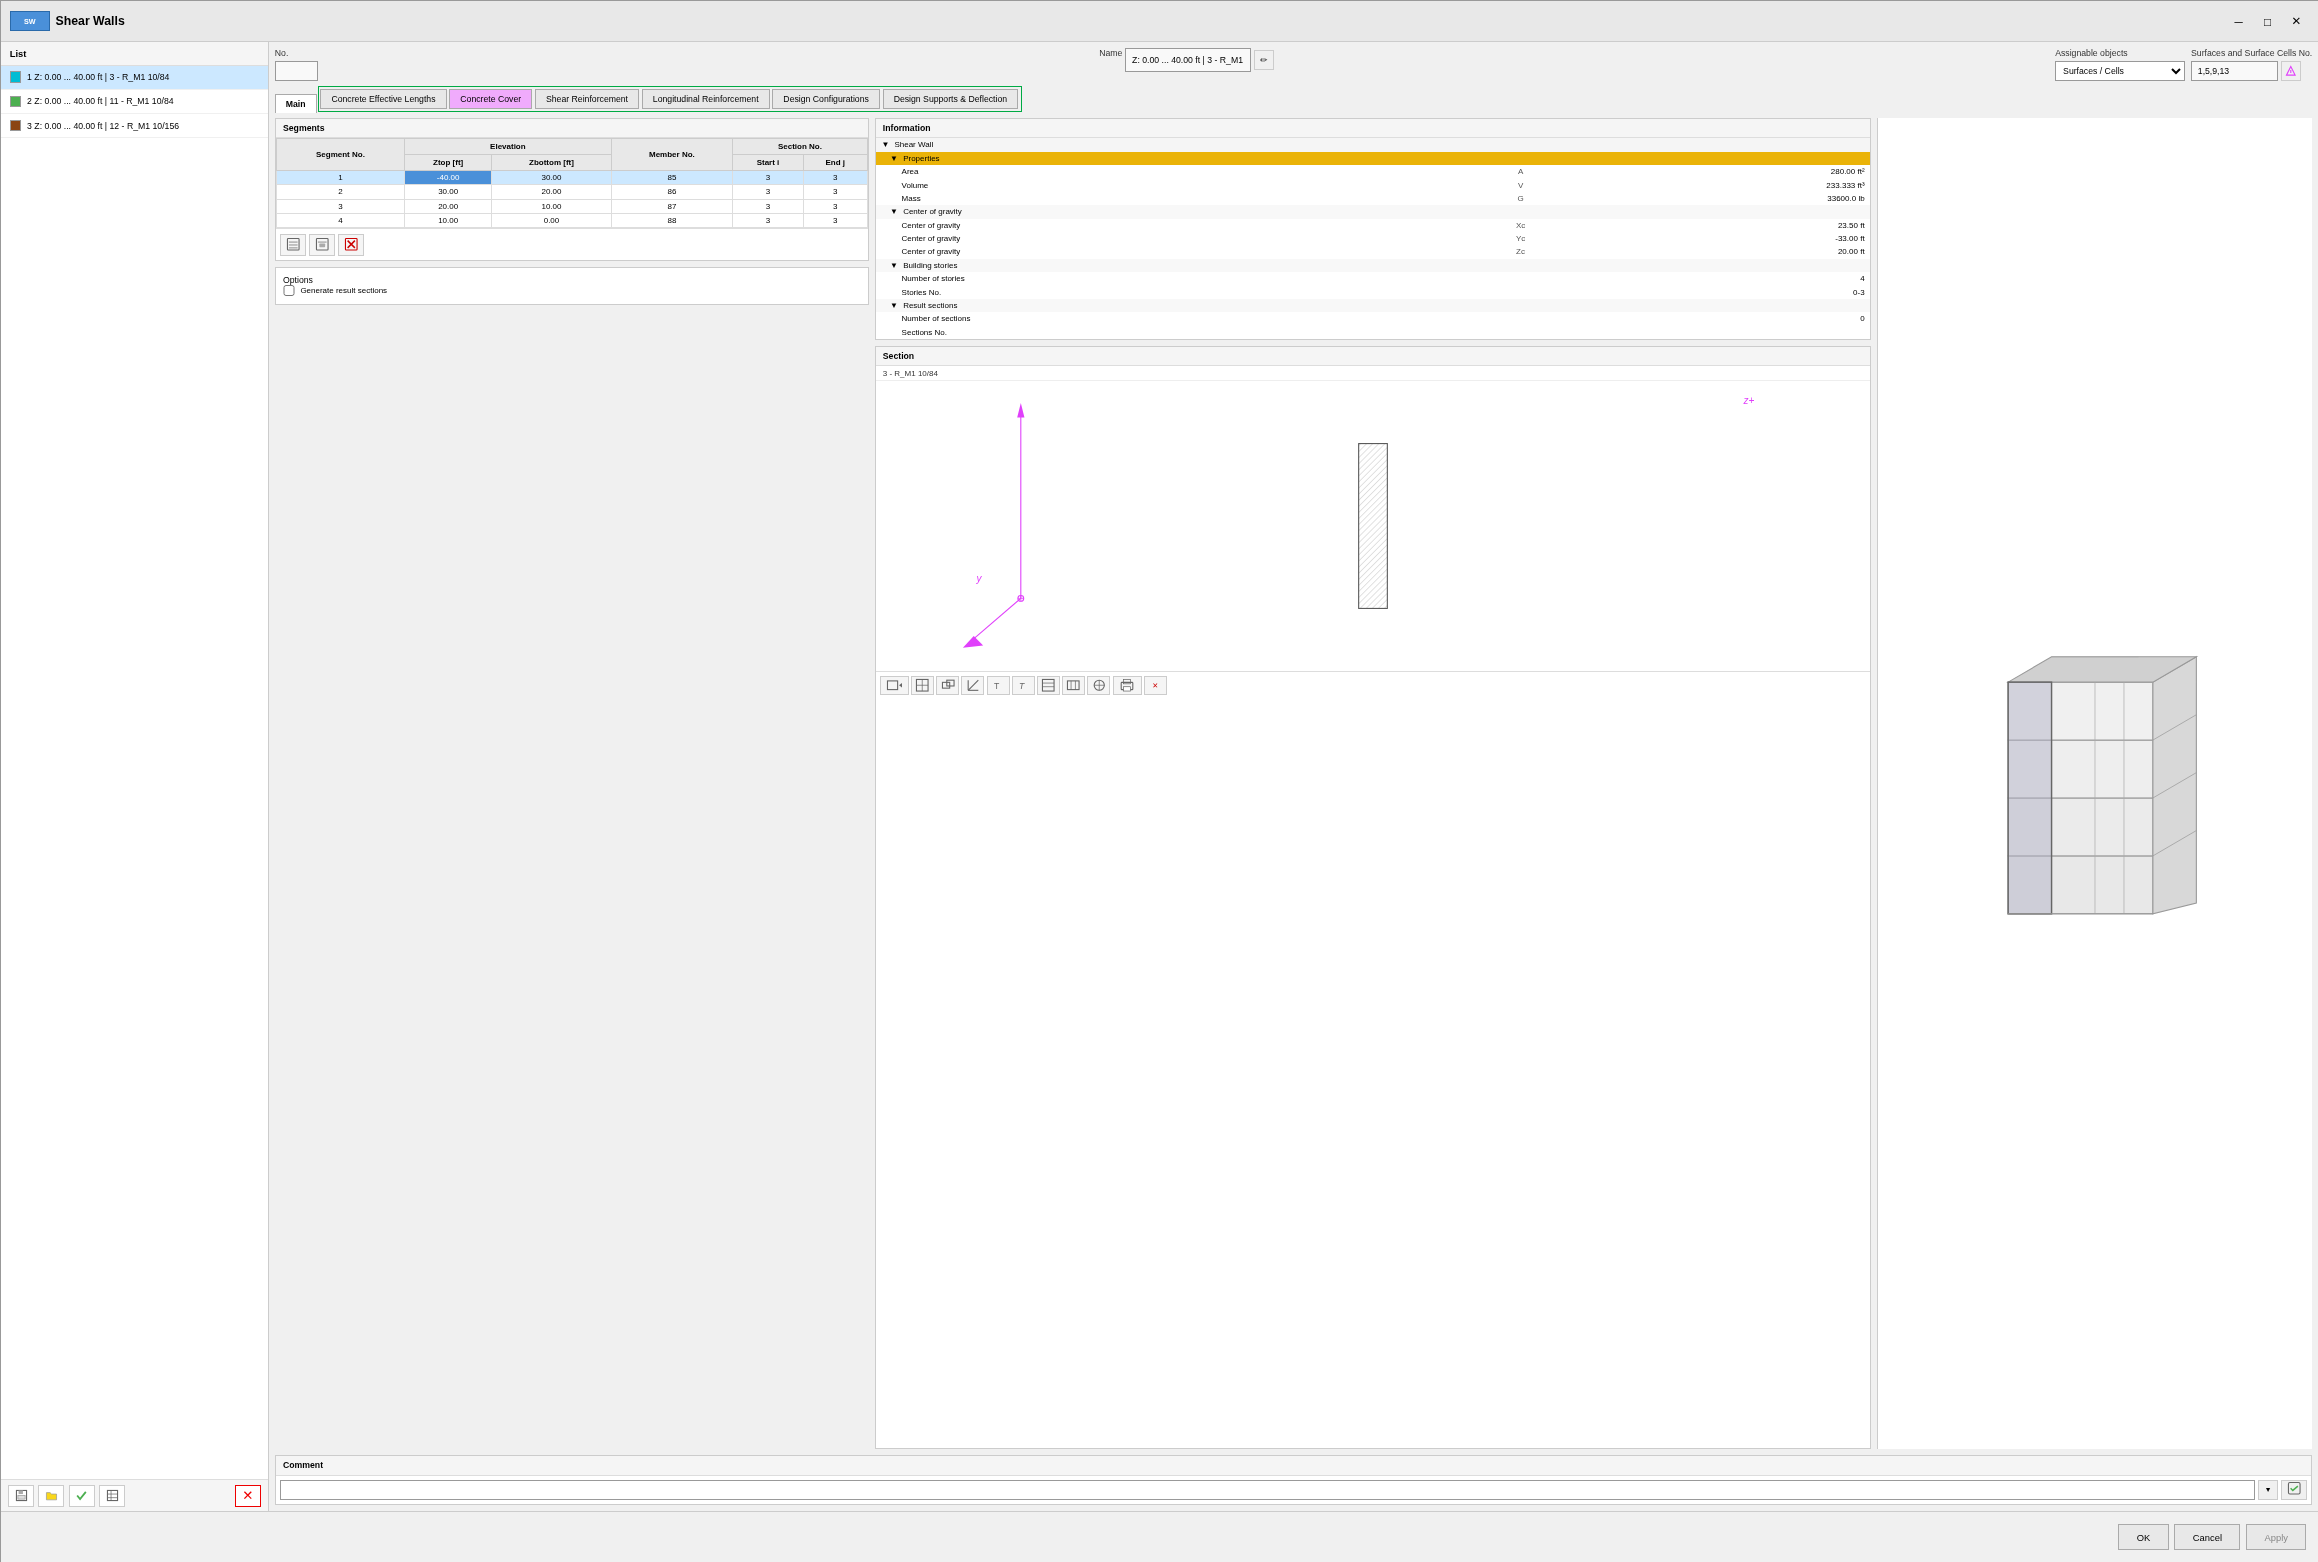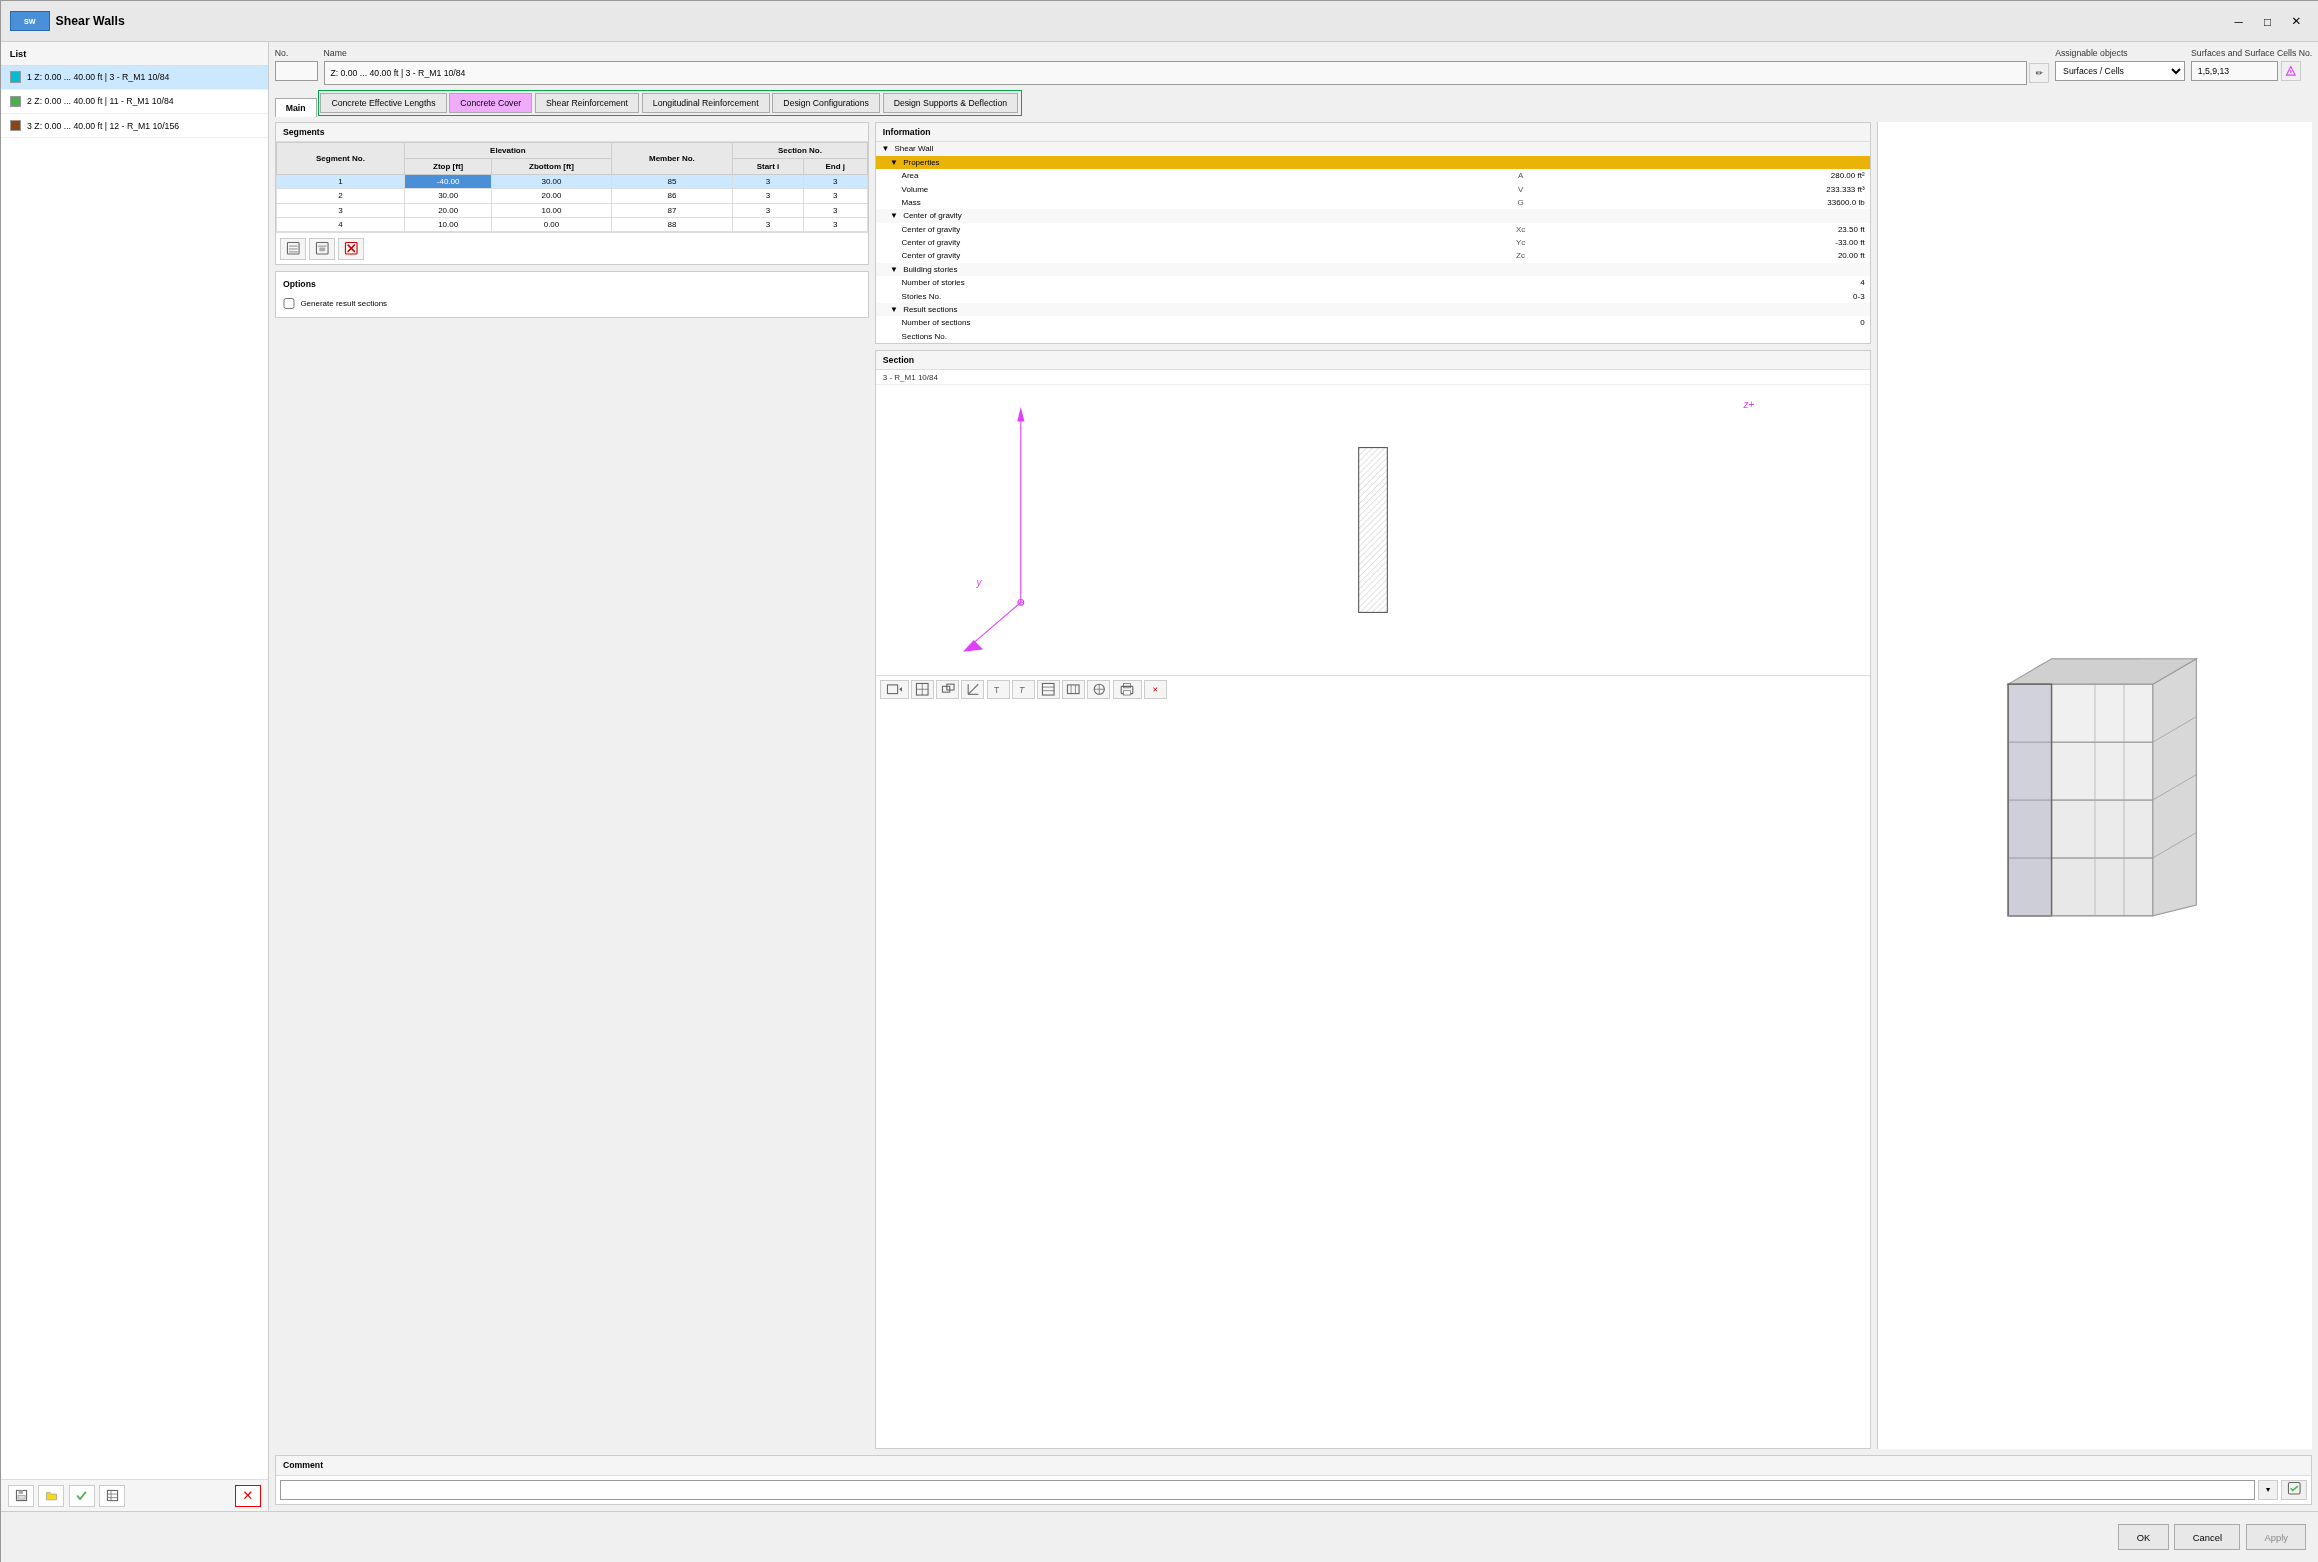--- a/index.html
+++ b/index.html
@@ -27,21 +27,21 @@
     .color-box.brown { background: #8b4513; }
     
     .right-panel { flex: 1; display: flex; flex-direction: column; padding: 5.8px; gap: 5.8px; overflow: hidden; }
     
     .top-row { display: flex; gap: 5.8px; align-items: flex-start; }
     
     .no-section { display: flex; flex-direction: column; gap: 2.9px; }
     .no-label { font-size: 8.7px; color: #333; font-weight: 500; }
     .no-value { width: 43px; height: 20px; border: 0.7px solid #999; background: #f9f9f9; padding: 1.4px 2.9px; font-size: 8.7px; display: flex; align-items: center; }
     
-    .name-section { flex: 1; display: flex; flex-direction: column; gap: 2.9px; justify-content: center; }
+    .name-section { flex: 1; display: flex; flex-direction: row; gap: 2.9px; justify-content: center; }
     .name-label { font-size: 8.7px; color: #333; font-weight: 500; }
     .name-field { display: flex; gap: 2.9px; align-items: center; }
     .name-input { flex: 1; height: 24px; border: 0.7px solid #999; background: #f9f9f9; padding: 1.4px 5.8px; font-size: 8.7px; }
     .edit-btn { width: 20px; height: 20px; border: 0.7px solid #ccc; background: #f0f0f0; cursor: pointer; display: flex; align-items: center; justify-content: center; font-size: 8.7px; }
     
     .assign-section { display: flex; flex-direction: column; gap: 2.9px; }
     .assign-label { font-size: 8.7px; color: #333; font-weight: 500; }
     .assign-select { height: 20px; width: 130px; border: 0.7px solid #999; background: #fff; font-size: 8.7px; padding: 0 2.9px; }
     
     .surfaces-section { display: flex; flex-direction: column; gap: 2.9px; }
@@ -61,21 +61,21 @@
     
     .segments-table { width: 100%; border-collapse: collapse; font-size: 8px; }
     .segments-table th { background: #e8e8e8; border: 0.7px solid #ccc; padding: 2.9px 4.3px; text-align: center; font-weight: 600; font-size: 8px; }
     .segments-table td { border: 0.7px solid #ddd; padding: 2.2px 4.3px; text-align: center; }
     .segments-table tr.selected td { background: #cce8ff; }
     
     .seg-toolbar { padding: 4.3px; display: flex; gap: 2.9px; border-top: 0.7px solid #ddd; }
     .seg-tool-btn { width: 26px; height: 22px; border: 0.7px solid #ccc; background: #f5f5f5; cursor: pointer; display: flex; align-items: center; justify-content: center; font-size: 8.7px; }
     
     .options-section { border: 0.7px solid #ccc; background: #fff; padding: 7.2px; }
-    .options-title { font-weight: 700; font-size: 8.7px; margin-bottom: 9px; }
+    .options-title { font-weight: 400; font-size: 8.7px; margin-bottom: 0; }
     .checkbox-row { display: flex; align-items: center; gap: 5.8px; }
     .checkbox-row input[type=checkbox] { width: 11.6px; height: 11.6px; }
     
     .design-section { border: 0.7px solid #ccc; background: #fff; padding: 7.2px; }
     .design-header { display: flex; justify-content: space-between; margin-bottom: 5.8px; }
     .design-title { font-weight: 600; font-size: 8.7px; }
     
     .right-content { flex: 1; display: flex; flex-direction: column; gap: 5.8px; }
     
     .info-section { border: 0.7px solid #ccc; background: #fff; flex: 0 0 auto; }

